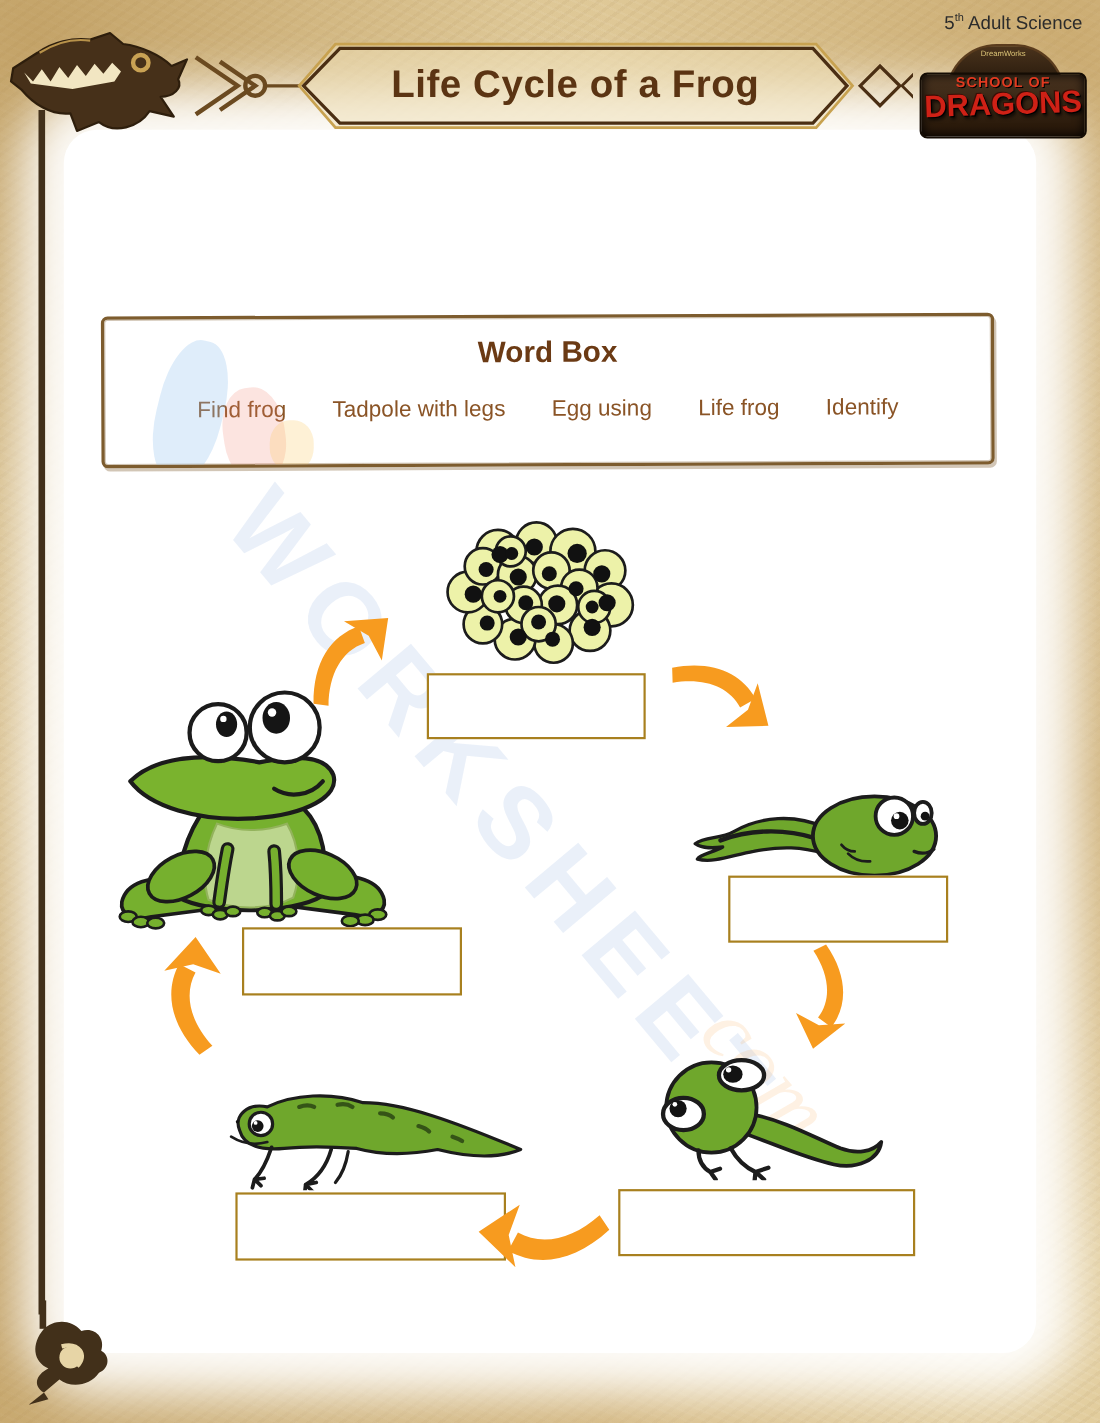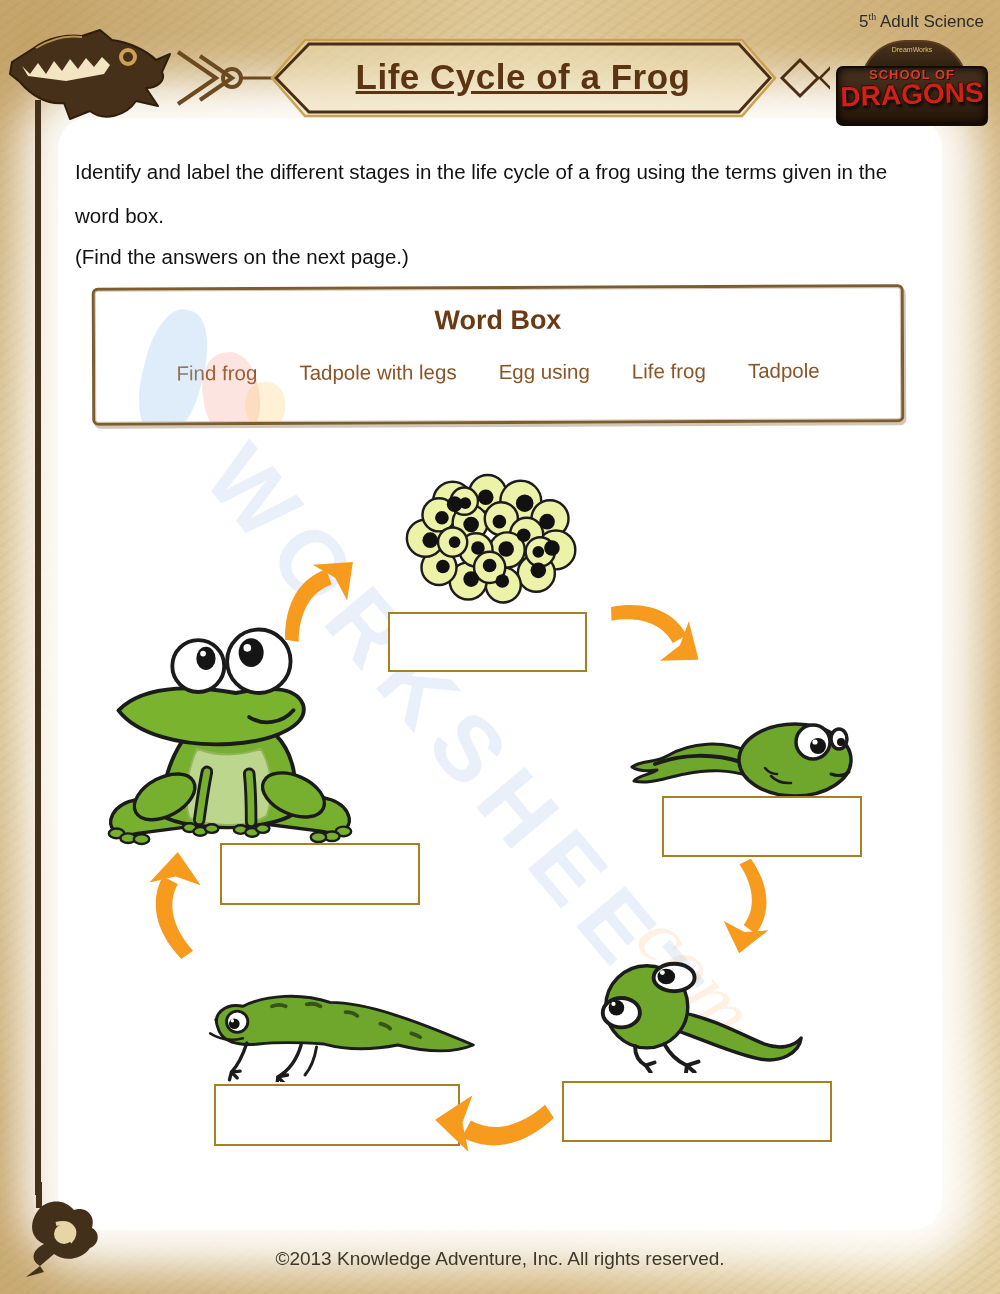--- a/index.html
+++ b/index.html
@@ -13,25 +13,25 @@
       radial-gradient(ellipse at 2% 92%, rgba(172,130,62,.55), transparent 44%),
       radial-gradient(ellipse at 55% 100%, rgba(196,158,92,.45), transparent 40%),
       radial-gradient(ellipse at 50% 50%, rgba(244,232,200,.55), transparent 70%),
       repeating-linear-gradient(23deg, rgba(255,255,255,.06) 0 2px, transparent 2px 7px),
       repeating-linear-gradient(-37deg, rgba(120,85,40,.05) 0 3px, transparent 3px 9px);
   }
   .content-white{position:absolute;left:58px;top:118px;width:884px;height:1112px;
     background:#fff;border-radius:30px;box-shadow:0 0 45px 38px rgba(255,255,255,.95);}
   
   .grade-label{position:absolute;top:11px;right:16px;font-size:17px;color:#2b2b2b;}
-  .grade-label sup{font-size:10px;font-family:Liberation Serif, serif;}
+  .grade-label sup{font-size:10px;}
   .dragon-icon{position:absolute;left:6px;top:26px;width:178px;height:102px;}
   .banner-svg{position:absolute;left:170px;top:30px;width:660px;height:95px;}
   .page-title{position:absolute;left:273px;top:57px;width:500px;text-align:center;
-    font-size:35px;font-weight:bold;color:#5b3413;letter-spacing:.5px;text-decoration:underline;}
+    font-size:35px;font-weight:bold;color:#5b3413;letter-spacing:.5px;}
   .left-rule{position:absolute;left:35px;top:100px;width:6px;height:1095px;background:#42301a;}
   .corner-ornament{position:absolute;left:20px;top:1182px;width:96px;height:96px;}
   
   .sod-logo{position:absolute;left:836px;top:40px;width:152px;height:86px;}
   .sod-arch{position:absolute;left:24px;top:0;width:104px;height:44px;background:
     linear-gradient(180deg,#4a331c,#1d1208);border:2px solid #5a3c1e;border-bottom:none;
     border-radius:54px 54px 0 0;}
   .sod-plank{position:absolute;left:0;top:26px;width:148px;height:56px;
     background:linear-gradient(180deg,#4a3420,#241507);border:2px solid #140c04;border-radius:7px;
     box-shadow:inset 0 0 10px #000;}
@@ -135,36 +135,32 @@
 
   <div class="left-rule"></div>
   <svg class="corner-ornament" viewBox="0 0 96 96">
     <rect x="16" y="0" width="6" height="26" fill="#42301a"></rect>
     <path d="M20,26 C8,40 10,56 24,62 C12,68 10,78 20,84 L34,72 C44,80 62,78 70,66 C80,62 80,50 72,46 C76,34 66,24 54,28 C44,16 28,18 20,26 Z" fill="#42301a"></path>
     <circle cx="44" cy="52" r="10" fill="#e7d5a6"></circle>
     <path d="M36,42 C52,38 60,50 50,60" fill="none" stroke="#e7d5a6" stroke-width="4"></path>
     <path d="M20,84 L6,95 L24,90 Z" fill="#42301a"></path>
   </svg>
 
-  <div class="instructions">
-    <p class="p1">Identify and label the different stages in the life cycle of a frog using the terms given in the word box.</p>
-    <p class="p2">(Find the answers on the next page.)</p>
-  </div>
 
   <div class="word-box">
     <div class="wb-blob b1"></div>
     <div class="wb-blob b2"></div>
     <div class="wb-blob b3"></div>
     <div class="word-box-title">Word Box</div>
     <div class="word-terms">
       <span>Find frog</span>
       <span>Tadpole with legs</span>
       <span>Egg using</span>
       <span>Life frog</span>
-      <span>Tadpole</span>
+      <span>Identify</span>
     </div>
   </div>
 
   <div class="wm1">WORKSHEET</div>
   <div class="wm2">com</div>
 
   <svg class="art egg-mass" viewBox="0 0 190 140">
     <g stroke="#1c1c1c" stroke-width="2.5" fill="#EDF2A9">
       <circle cx="52" cy="30" r="20"></circle>
         <circle cx="88" cy="22" r="19"></circle>
@@ -313,14 +309,13 @@
       <svg viewBox="0 0 120 80">
         <use href="#cycArrow"></use>
       </svg>
     </div>
   <div class="arrow ar-e">
       <svg viewBox="0 0 120 80">
         <use href="#cycArrow"></use>
       </svg>
     </div>
 
-  <div class="footer">©2013 Knowledge Adventure, Inc.  All rights reserved.</div>
 </div>
 
 </body></html>

